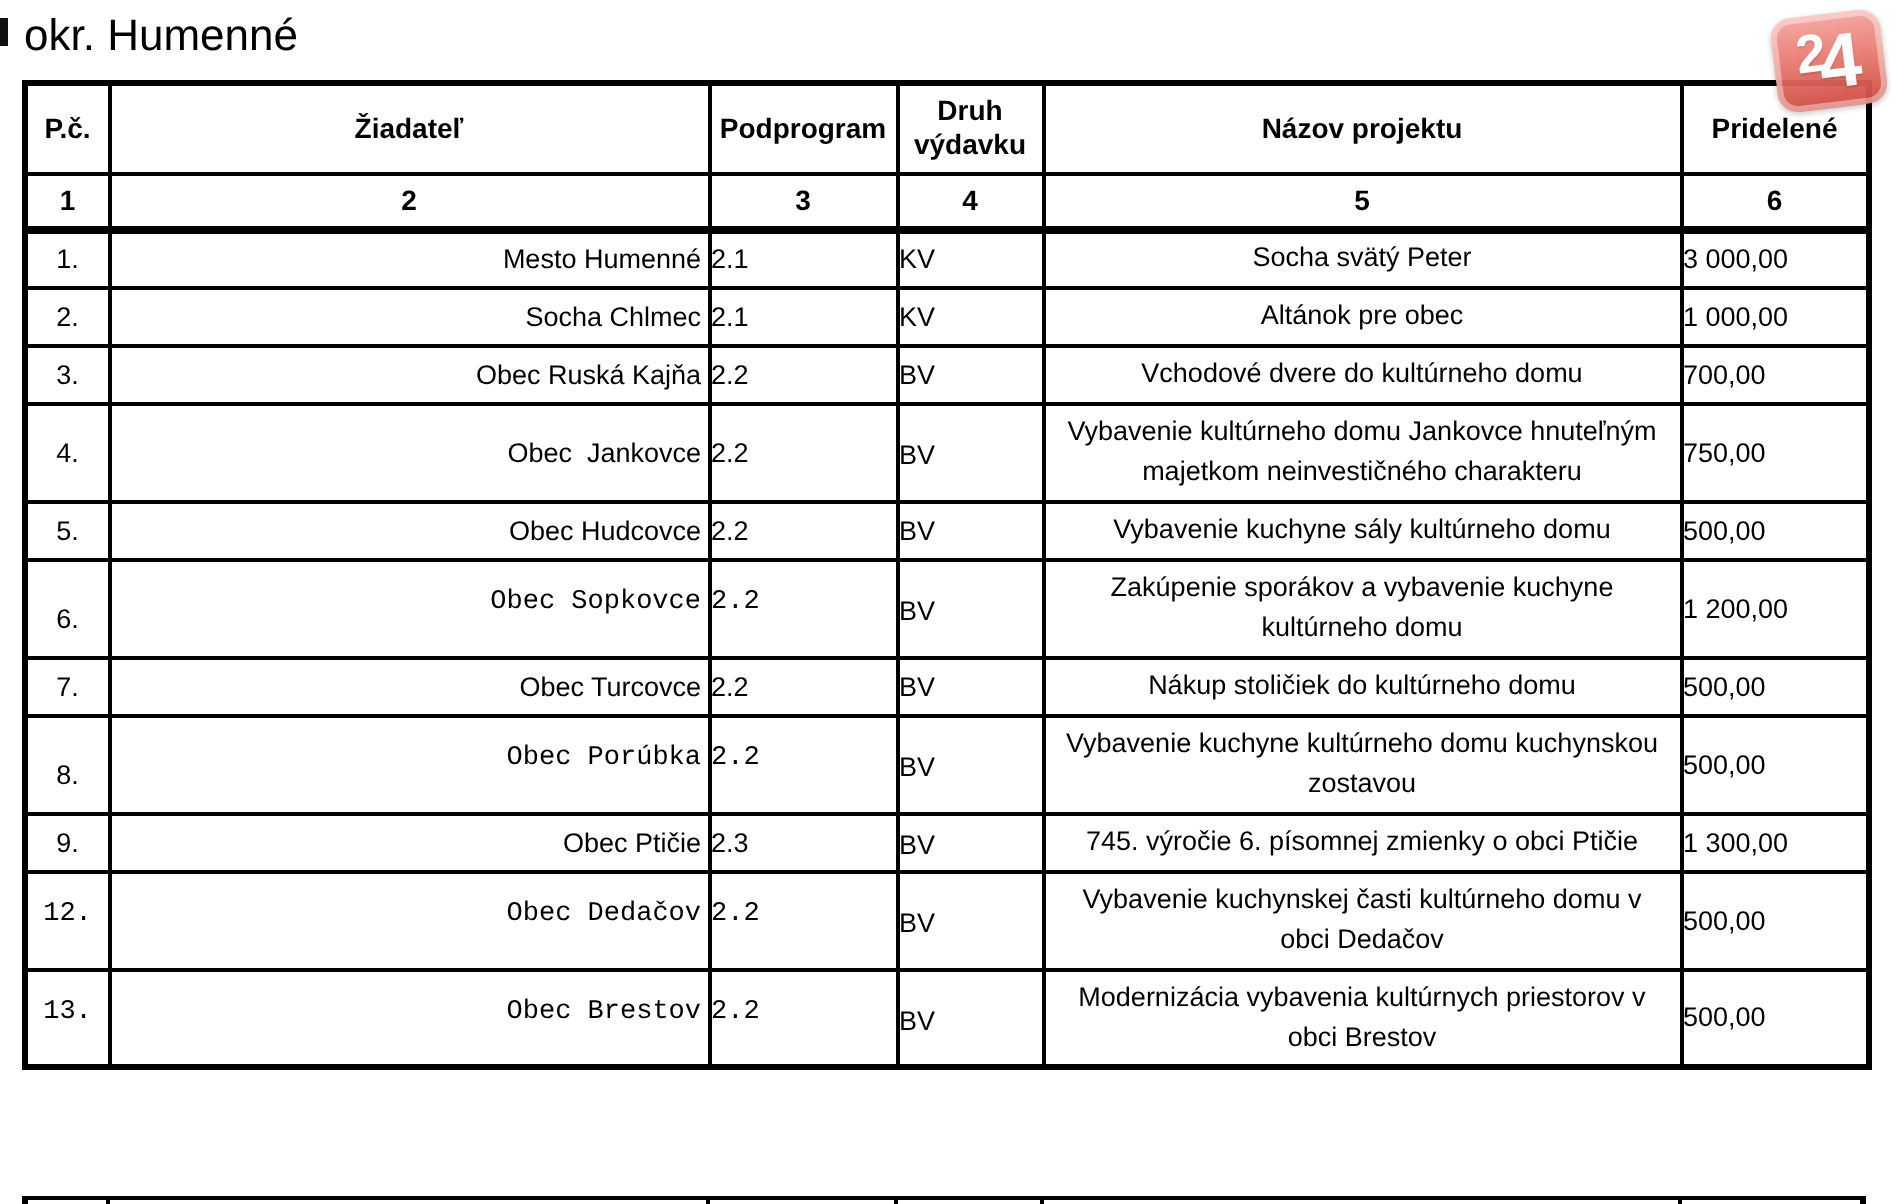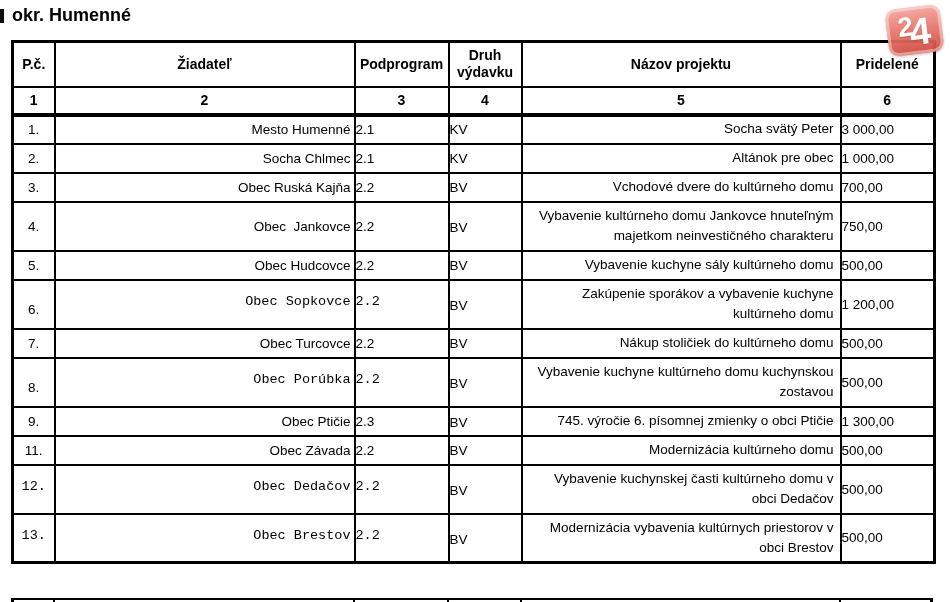--- a/index.html
+++ b/index.html
@@ -9,21 +9,21 @@
     background:#fff; overflow:hidden;
     font-family:"Liberation Sans","DejaVu Sans",sans-serif;
     color:#000;
   }
   .edge-artifact {
     position:absolute; left:0; top:9px; width:4px; height:14px;
     background:#111;
   }
   .page-title {
     position:absolute; left:12px; top:5px;
-    font-size:18px; font-weight:bold; letter-spacing:0px;
+    font-size:22px; font-weight:normal; letter-spacing:0px;
   }
   
   table.grants {
     position:absolute; left:11px; top:40px; width:922px;
     border-collapse:collapse; table-layout:fixed;
     border:3px solid #000;
     font-size:13.5px;
   }
   table.grants th, table.grants td {
     border:2px solid #000;
@@ -37,21 +37,21 @@
   }
   tr.numbering-row { height:28px; }
   tr.numbering-row td {
     font-size:14px; font-weight:bold; text-align:center;
     border-bottom:4px solid #000;
   }
   td.c-num  { text-align:center; }
   td.c-name { text-align:right; padding-left:5px; padding-right:3px; white-space:pre-wrap; }
   td.c-sub  { text-align:left; }
   td.c-type { text-align:left; }
-  td.c-proj { text-align:right; padding-left:6px; padding-right:6px; line-height:1.5;margin-top:40px; }
+  td.c-proj { text-align:center; padding-left:6px; padding-right:6px; line-height:1.5;margin-top:40px; }
   td.c-amt  { padding-right:16px; }
   .va-top { vertical-align:top; padding-top:3px; }
   .va-up  { vertical-align:top; padding-top:10px; }
   .va-bot { vertical-align:bottom; padding-bottom:5px;font-family:Liberation Mono, monospace; }
   
   .row-stub {
     position:absolute; left:11px; top:598px; width:922px; height:10px;
     border-top:2px solid #000; border-left:3px solid #000; border-right:3px solid #000;
   }
   .row-stub .tick { position:absolute; top:0; width:2px; height:10px; background:#000; }
@@ -181,28 +181,20 @@
           <td class="c-amt">500,00</td>
         </tr>
         <tr style="height: 29px;">
           <td class="c-num">9.</td>
           <td class="c-name">Obec Ptičie</td>
           <td class="c-sub">2.3</td>
           <td class="c-type va-top">BV</td>
           <td class="c-proj">745. výročie 6. písomnej zmienky o obci Ptičie</td>
           <td class="c-amt">1 300,00</td>
         </tr>
-        <tr style="height: 29px;">
-          <td class="c-num">11.</td>
-          <td class="c-name">Obec Závada</td>
-          <td class="c-sub">2.2</td>
-          <td class="c-type">BV</td>
-          <td class="c-proj">Modernizácia kultúrneho domu</td>
-          <td class="c-amt">500,00</td>
-        </tr>
         <tr style="height: 49px;">
           <td class="c-num va-bot">12.</td>
           <td class="c-name va-bot">Obec Dedačov</td>
           <td class="c-sub va-bot">2.2</td>
           <td class="c-type va-top">BV</td>
           <td class="c-proj">Vybavenie kuchynskej časti kultúrneho domu v obci Dedačov</td>
           <td class="c-amt">500,00</td>
         </tr>
         <tr style="height: 49px;">
           <td class="c-num va-bot">13.</td>

